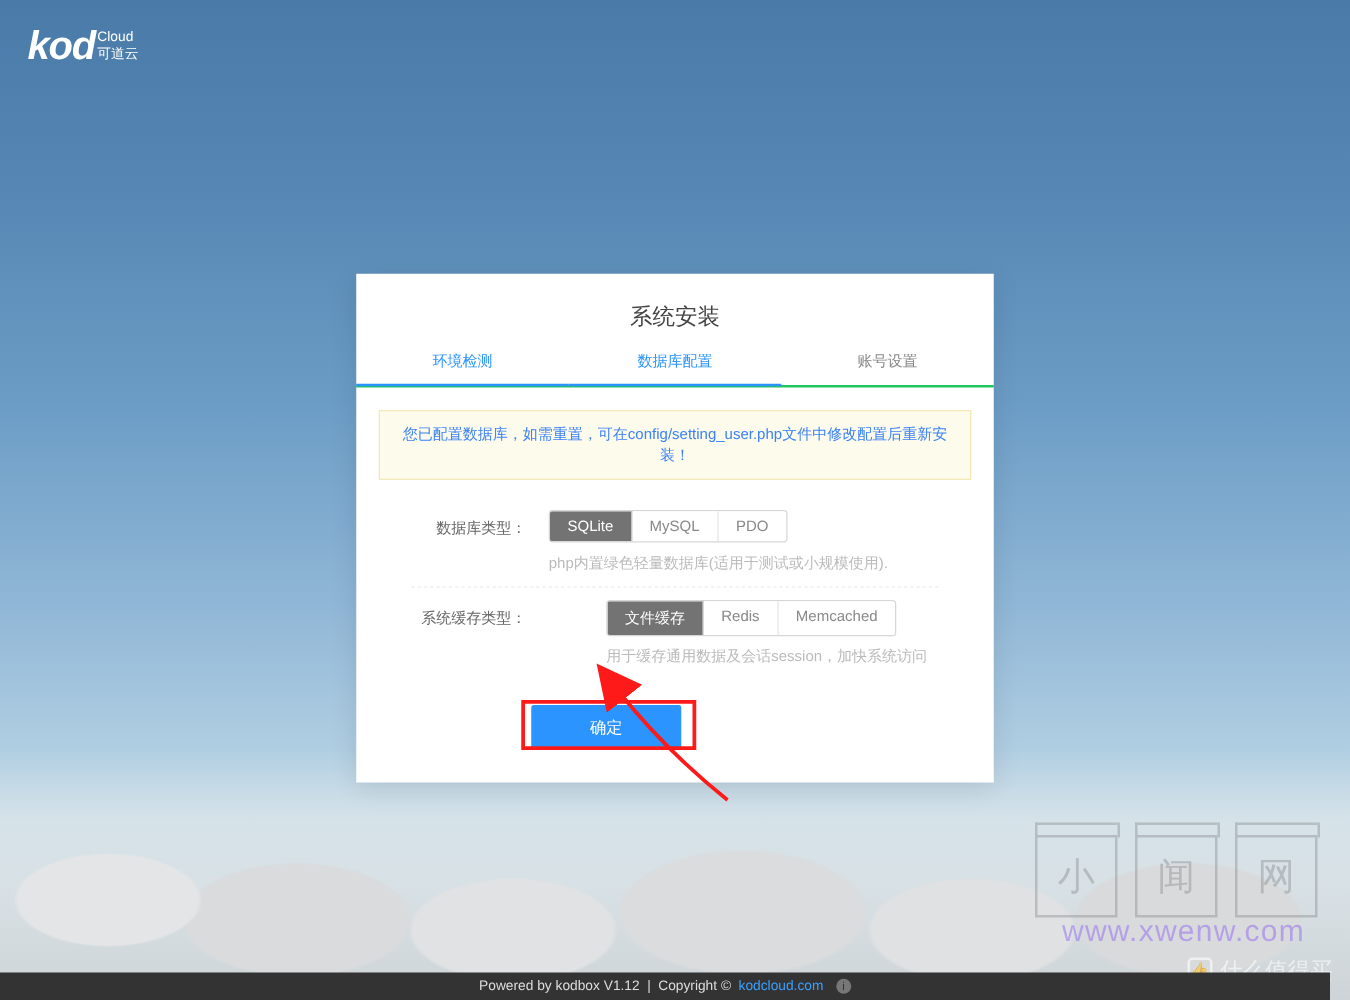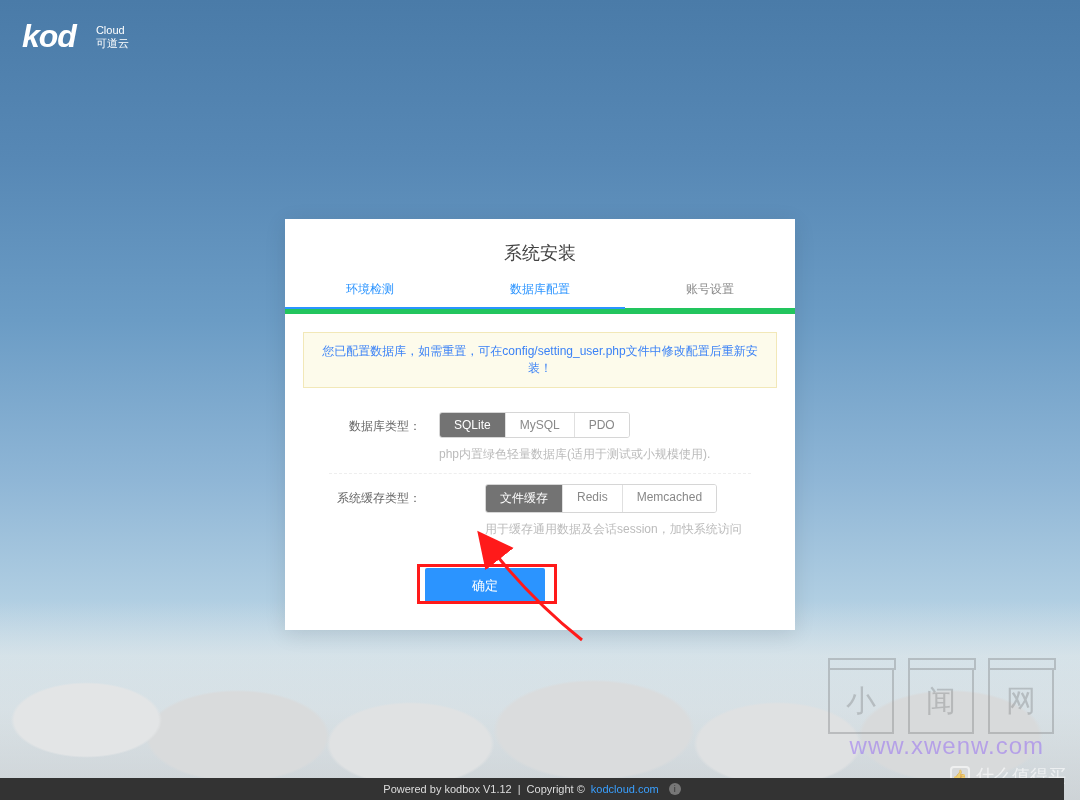--- a/index.html
+++ b/index.html
@@ -17,33 +17,33 @@
         radial-gradient(ellipse 180px 90px at 8% 60%, #e3e5e6 40%, transparent 42%),
         radial-gradient(ellipse 220px 110px at 22% 68%, #d9dbdc 40%, transparent 42%),
         radial-gradient(ellipse 200px 100px at 38% 72%, #e0e2e3 40%, transparent 42%),
         radial-gradient(ellipse 240px 120px at 55% 65%, #dadcdd 40%, transparent 42%),
         radial-gradient(ellipse 200px 100px at 72% 72%, #dfe1e2 40%, transparent 42%),
         radial-gradient(ellipse 220px 110px at 88% 68%, #d8dadb 40%, transparent 42%),
         linear-gradient(to bottom, transparent 0%, rgba(200,205,208,0.3) 55%, rgba(180,185,190,0.5) 100%);
     }
 
     
-    .logo { position: absolute; top: 18px; left: 22px; color: #fff; display: flex; align-items: center; gap: 20px; }
+    .logo { position: absolute; top: 18px; left: 22px; color: #fff; display: flex; align-items: center; gap: 2px; }
     .logo-mark { font-size: 32px; font-weight: 700; letter-spacing: -1px; font-style: italic; }
     .logo-sub { line-height: 1.1; font-size: 11px; }
 
     
     .card {
       position: absolute; top: 219px; left: 50%; transform: translateX(-50%);
       width: 510px; background: #fff;
       box-shadow: 0 4px 20px rgba(0,0,0,0.1);
     }
     .card-title { text-align: center; font-size: 18px; color: #444; padding: 22px 0 16px; font-weight: 400; }
     
-    .tabs { display: flex; border-bottom: 6px solid #22c55e; font-family: Liberation Serif, serif; }
+    .tabs { display: flex; border-bottom: 2px solid #22c55e; font-family: Liberation Serif, serif; }
     .tab { flex: 1; text-align: center; padding: 0 0 10px; font-size: 12px; color: #888; position: relative; cursor: pointer; }
     .tab.done { color: #2b94ff; }
     .tab.active { color: #2b94ff; }
     .tab::after { content:""; position:absolute; left:0; right:0; bottom:-1px; height:2px; background:transparent; }
     .tab.done::after, .tab.active::after { background:#2b94ff; }
 
     .alert {
       margin: 18px 18px 0; padding: 10px 12px;
       background: #fdfbeb; border: 1px solid #f2e8b8;
       color: #3b82f6; font-size: 12px; text-align: center;

